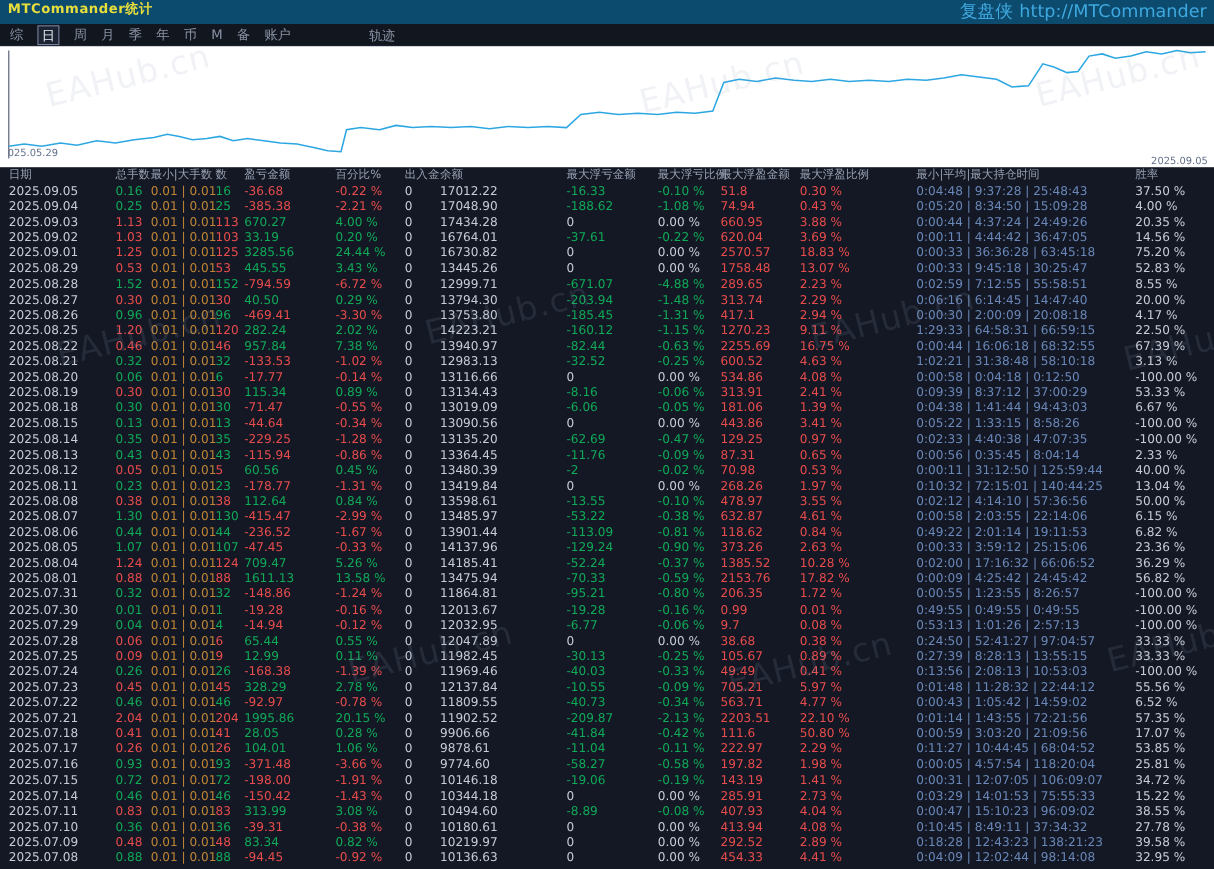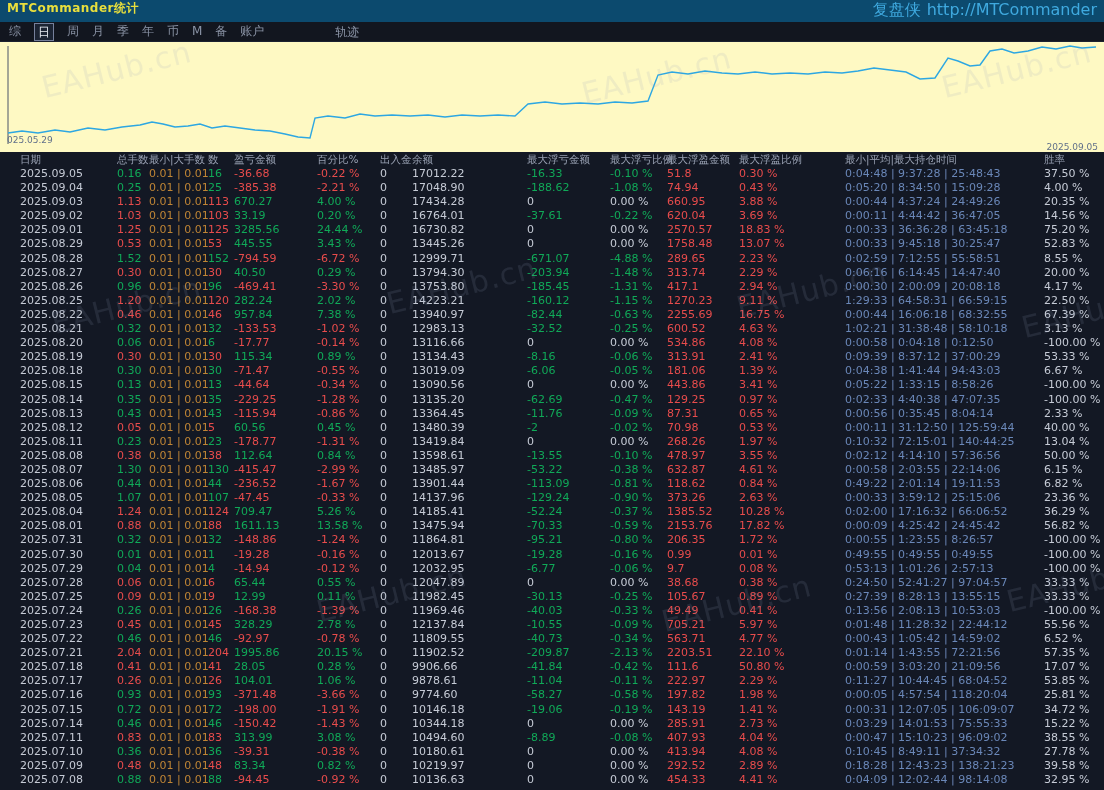--- a/index.html
+++ b/index.html
@@ -12,28 +12,28 @@
   .app-title{color:#e9df3c;font-size:12px;font-weight:bold;letter-spacing:.5px}
   .brand-wrap{font-size:16px;display:flex;gap:6px}
   .brand-wrap span{color:#3fa9df}
 
   .menubar{height:20px;display:flex;align-items:center;gap:13px;padding:0 9px;
     background:#12161f;color:#8a93a5;font-size:12px;border-bottom:1px solid #1c2230}
   .menu-item{cursor:default;line-height:16px}
   .menu-item.active{color:#e7ebf2;border:1px solid #76809b;padding:0 3px;background:#1c2433}
   .menu-right{margin-left:58px}
 
-  .chart{position:relative;height:110px;background:#fef9c3}
+  .chart{position:relative;height:110px;background:#ffffff}
   .chart svg{position:absolute;left:0;top:0;width:100%;height:100%}
   .axis-label{position:absolute;font-size:9px;color:#61708a}
   .axis-left{left:7px;bottom:7px}
   .axis-right{right:6px;bottom:0px}
 
   .stats-table{font-size:11px}
-  .thead,.trow{display:flex;padding-left:20px;white-space:nowrap}
+  .thead,.trow{display:flex;padding-left:8px;white-space:nowrap}
   .thead{color:#98a0b2;font-size:10.5px;height:15px;line-height:15px}
   .trow{height:14.1px;line-height:14.1px}
   .cell{overflow:visible;flex:0 0 auto}
   .c0{width:97px}.c1{width:32px}.c2{width:59px}.c3{width:26px}.c4{width:83px}
   .c5{width:63px}.c6{width:32px}.c7{width:115px}.c8{width:83px}.c9{width:57px}
   .c10{width:72px}.c11{width:106px}.c12{width:199px}.c13{width:70px}
 
   .t-green{color:#10a958}
   .t-red{color:#e84c4c}
   .t-orange{color:#bf8535}

